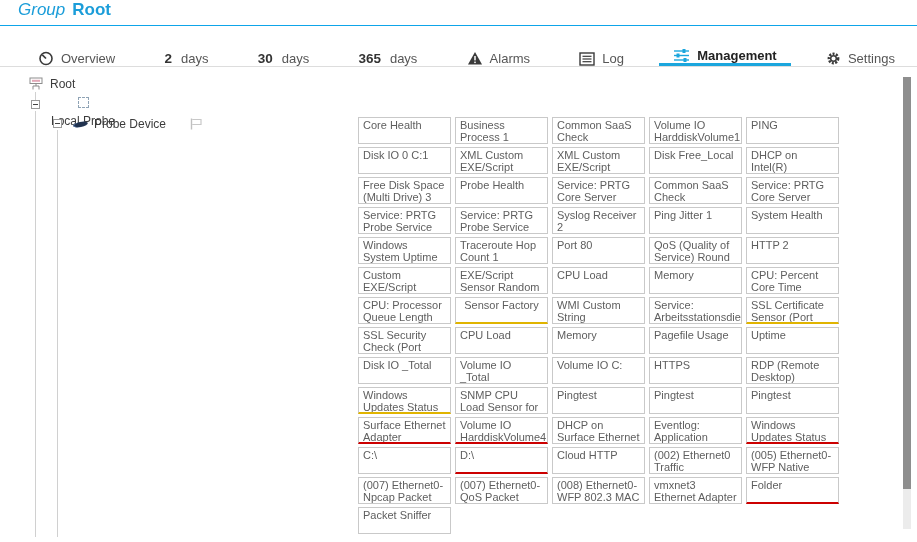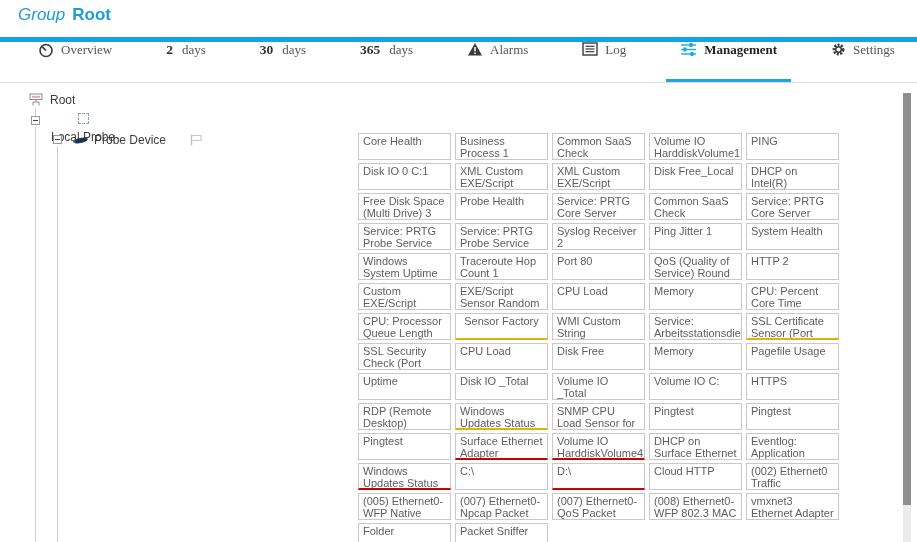--- a/index.html
+++ b/index.html
@@ -4,36 +4,36 @@
 <style>
   * { box-sizing: border-box; }
   html,body { margin:0; padding:0; }
   body {
     width:917px; height:542px; overflow:hidden;
     font-family:"Liberation Sans", sans-serif;
     background:#ffffff; color:#444;
   }
   
   .page-header {
-    height:42px; padding:5px 0 0 18px;
-    border-bottom:5px solid #0ea5e9;
+    height:26px; padding:0 0 0 18px;
+    border-bottom:1px solid #0ea5e9;
     font-size:17px;
   }
   .title-type { color:#1b9dd9; font-style:italic; margin-right:7px; }
   .title-name { color:#1b9dd9; font-weight:bold; }
 
   
   .tabbar {
     height:41px; border-bottom:1px solid #ddd;
     display:flex; align-items:stretch; justify-content:space-between;
     padding:0 8px 0 24px;
   }
   .tab {
-    display:flex; align-items:flex-start; gap:7px;
-    font-size:13px; color:#565656; padding:0 14px; cursor:pointer;font-family:Liberation Serif, serif;
+    display:flex; align-items:flex-end; gap:7px;
+    font-size:13px; color:#565656; padding:0 14px; cursor:pointer;
   }
   .tab .tnum { font-weight:bold; color:#333; margin-right:2px; font-size:13.5px; }
   .tab.active { color:#222; font-weight:bold; border-bottom:3px solid #737373; }
   .ticon { display:inline-flex; align-items:center; }
 
   
   .content { position:relative; height:470px; background:#fff; }
 
   
   .tree-row { position:absolute; display:flex; align-items:center; gap:6px; font-size:12px; color:#3c3c3c; }
@@ -223,21 +223,20 @@
       <div class="card">CPU Load</div>
       <div class="card">Memory</div>
       <div class="card">CPU: Percent Core Time _Total</div>
       <div class="card">CPU: Processor Queue Length</div>
       <div class="card" style="border-bottom: 2px solid rgb(224, 180, 0); text-align: center;">Sensor Factory</div>
       <div class="card">WMI Custom String</div>
       <div class="card">Service: Arbeitsstationsdie...</div>
       <div class="card" style="border-bottom: 2px solid rgb(224, 180, 0);">SSL Certificate Sensor (Port 443)</div>
       <div class="card">SSL Security Check (Port 443)</div>
       <div class="card">CPU Load</div>
-      <div class="card">Disk Free</div>
       <div class="card">Memory</div>
       <div class="card">Pagefile Usage</div>
       <div class="card">Uptime</div>
       <div class="card">Disk IO _Total</div>
       <div class="card">Volume IO _Total</div>
       <div class="card">Volume IO C:</div>
       <div class="card">HTTPS</div>
       <div class="card">RDP (Remote Desktop)</div>
       <div class="card" style="border-bottom: 2px solid rgb(224, 180, 0);">Windows Updates Status</div>
       <div class="card">SNMP CPU Load Sensor for Asako</div>

